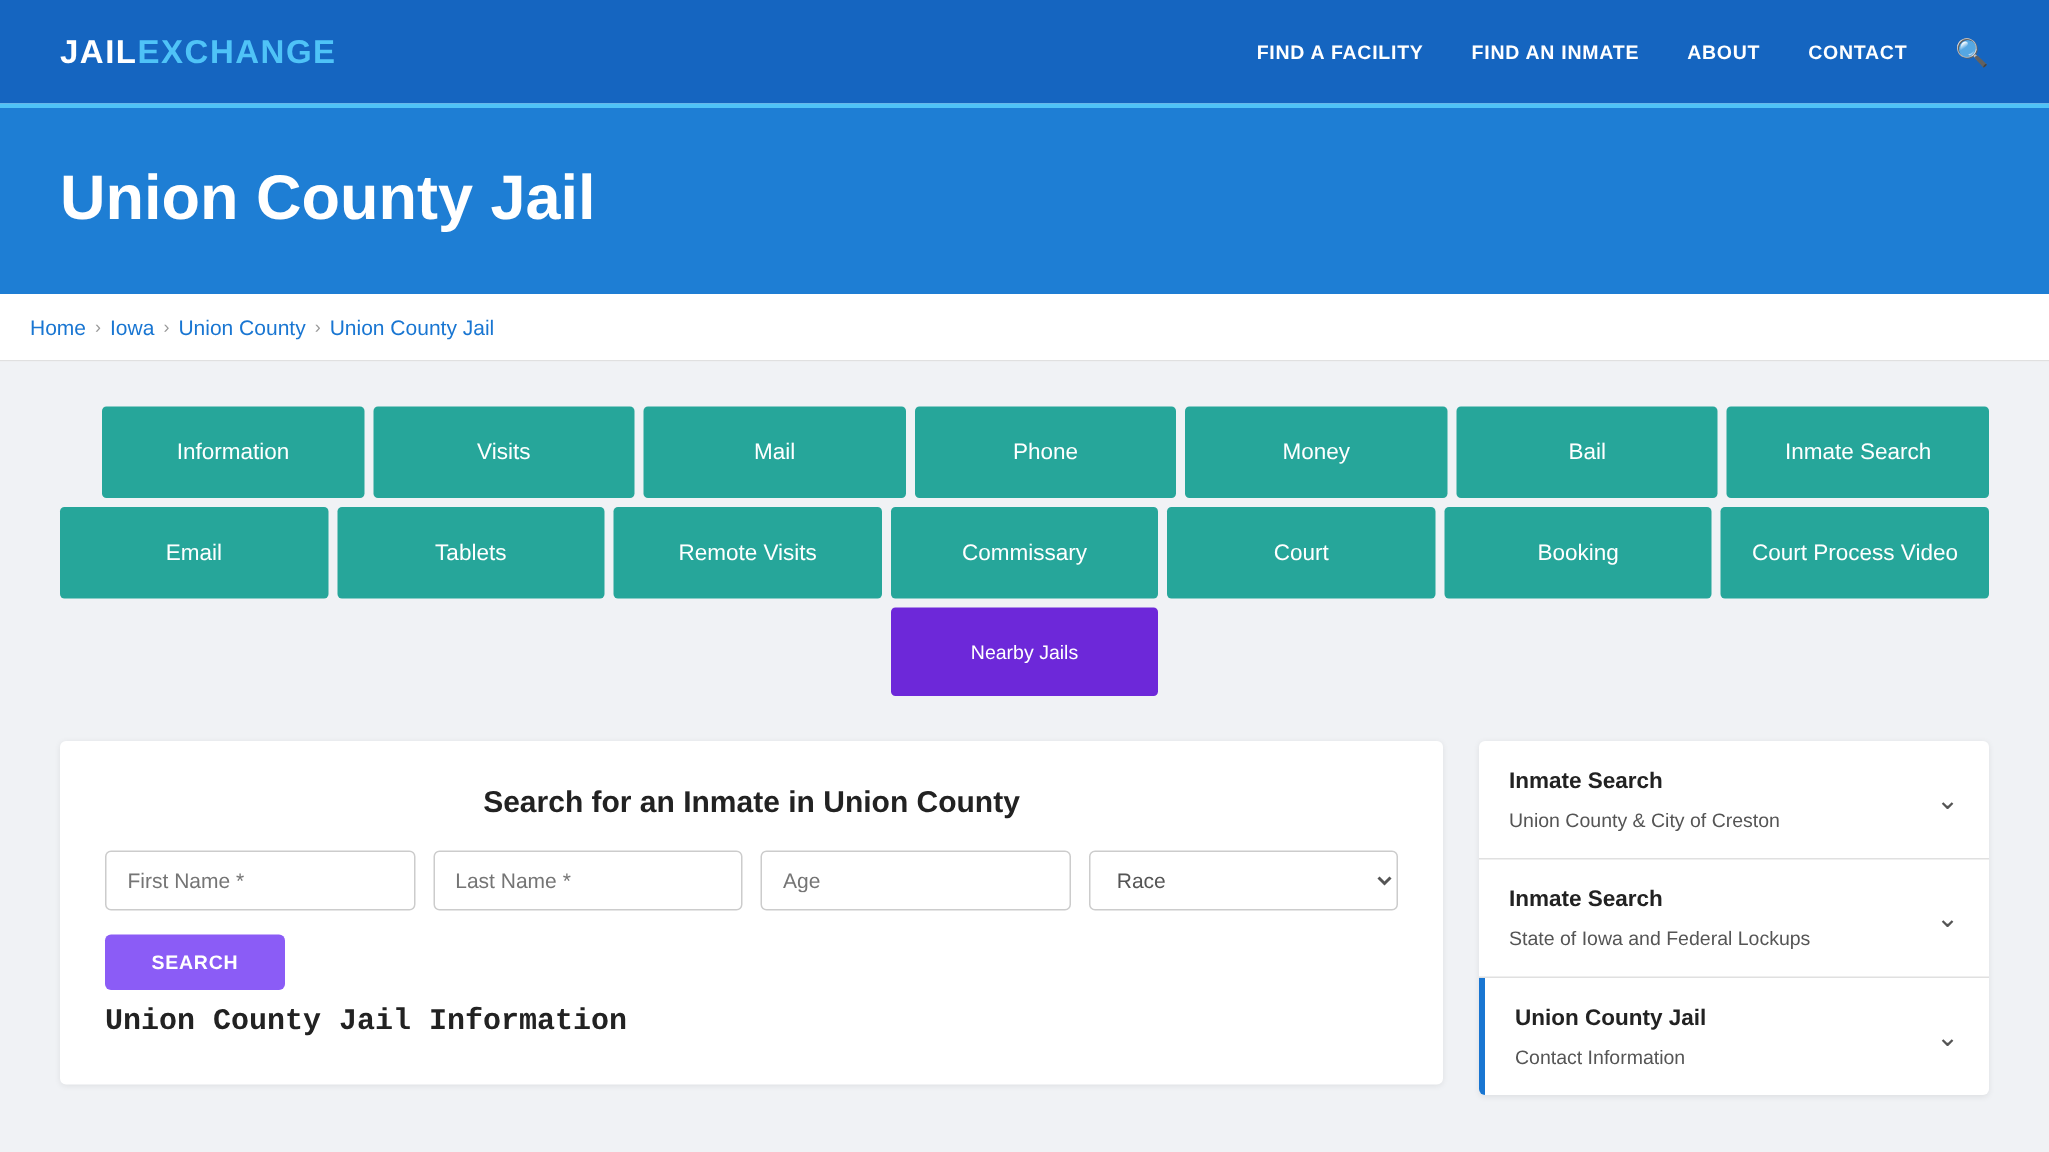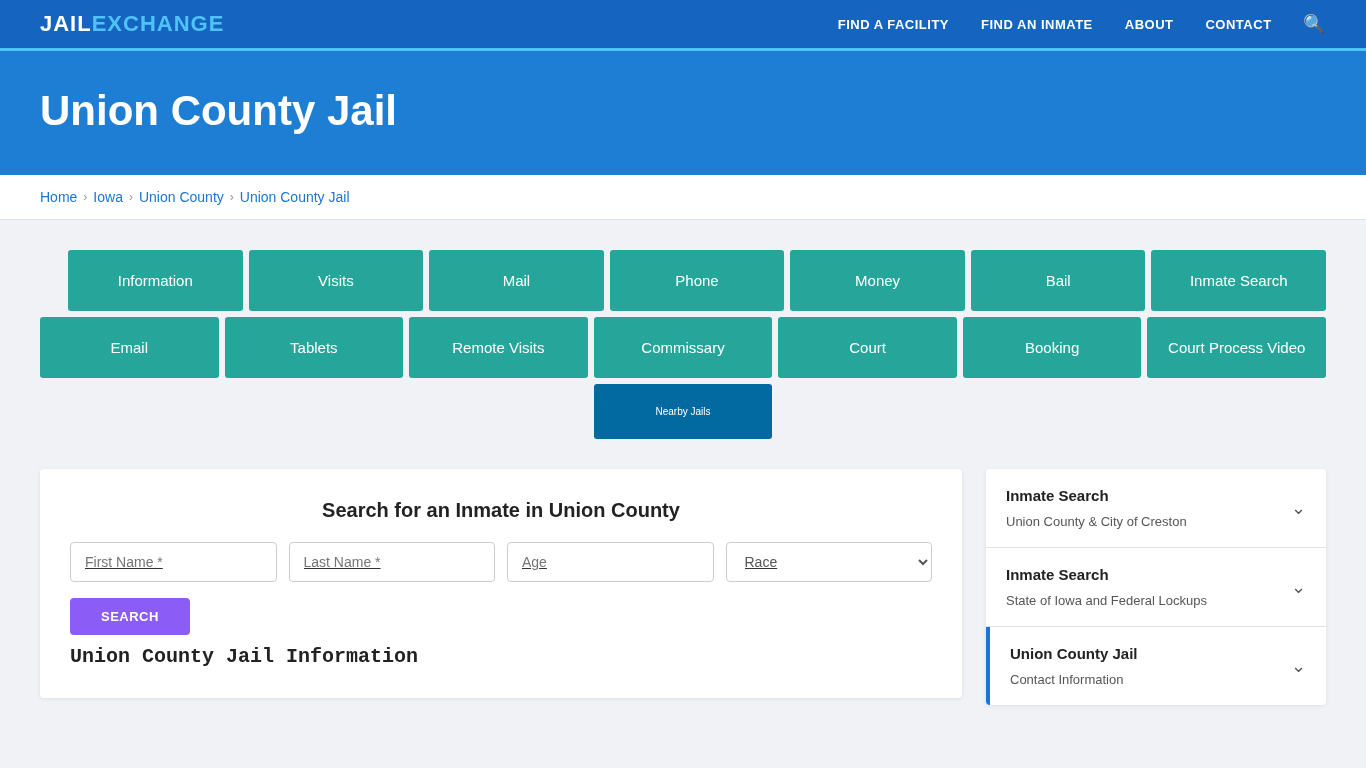--- a/index.html
+++ b/index.html
@@ -2,21 +2,21 @@
 <html><head>
   <meta charset="utf-8">
   <style>
     * { margin: 0; padding: 0; box-sizing: border-box; }
     body { font-family: 'Arial', sans-serif; background: #f0f2f5; color: #333; }
 
     
     .header {
       background: #1565c0;
       padding: 0 40px;
-      height: 48px;
+      height: 69px;
       display: flex;
       align-items: center;
       justify-content: space-between;
     }
     .logo {
       display: flex;
       align-items: center;
       font-size: 22px;
       font-weight: 900;
       letter-spacing: 1px;
@@ -52,21 +52,21 @@
     }
     .hero h1 {
       color: white;
       font-size: 42px;
       font-weight: 700;
     }
 
     
     .breadcrumb-bar {
       background: white;
-      padding: 14px 40px;
+      padding: 14px 20px;
       border-bottom: 1px solid #e0e0e0;
     }
     .breadcrumb {
       display: flex;
       align-items: center;
       gap: 6px;
       font-size: 14px;
     }
     .breadcrumb a {
       color: #1976d2;
@@ -110,25 +110,25 @@
       padding: 22px 10px;
       font-size: 15px;
       font-weight: 500;
       cursor: pointer;
       border-radius: 3px;
       text-align: center;
       transition: background 0.2s;
       white-space: nowrap;
     }
     .nearby-btn {
-      background: #0369a1;
+      background: #6d28d9;
       color: white;
       border: none;
       padding: 22px 10px;
-      font-size: 10px;
+      font-size: 13px;
       font-weight: 500;
       cursor: pointer;
       border-radius: 3px;
       width: calc((100% - 36px) / 7);
       transition: background 0.2s;
     }
 
     
     .content-area {
       display: flex;
@@ -149,21 +149,20 @@
       font-weight: 700;
       text-align: center;
       margin-bottom: 20px;
       color: #222;
     }
     .search-form {
       display: flex;
       flex-wrap: wrap;
       gap: 12px;
       margin-bottom: 16px;
-      text-decoration: underline;
     }
     .search-input {
       flex: 1;
       min-width: 120px;
       padding: 10px 14px;
       border: 1px solid #ccc;
       border-radius: 4px;
       font-size: 14px;
       color: #555;
     }

